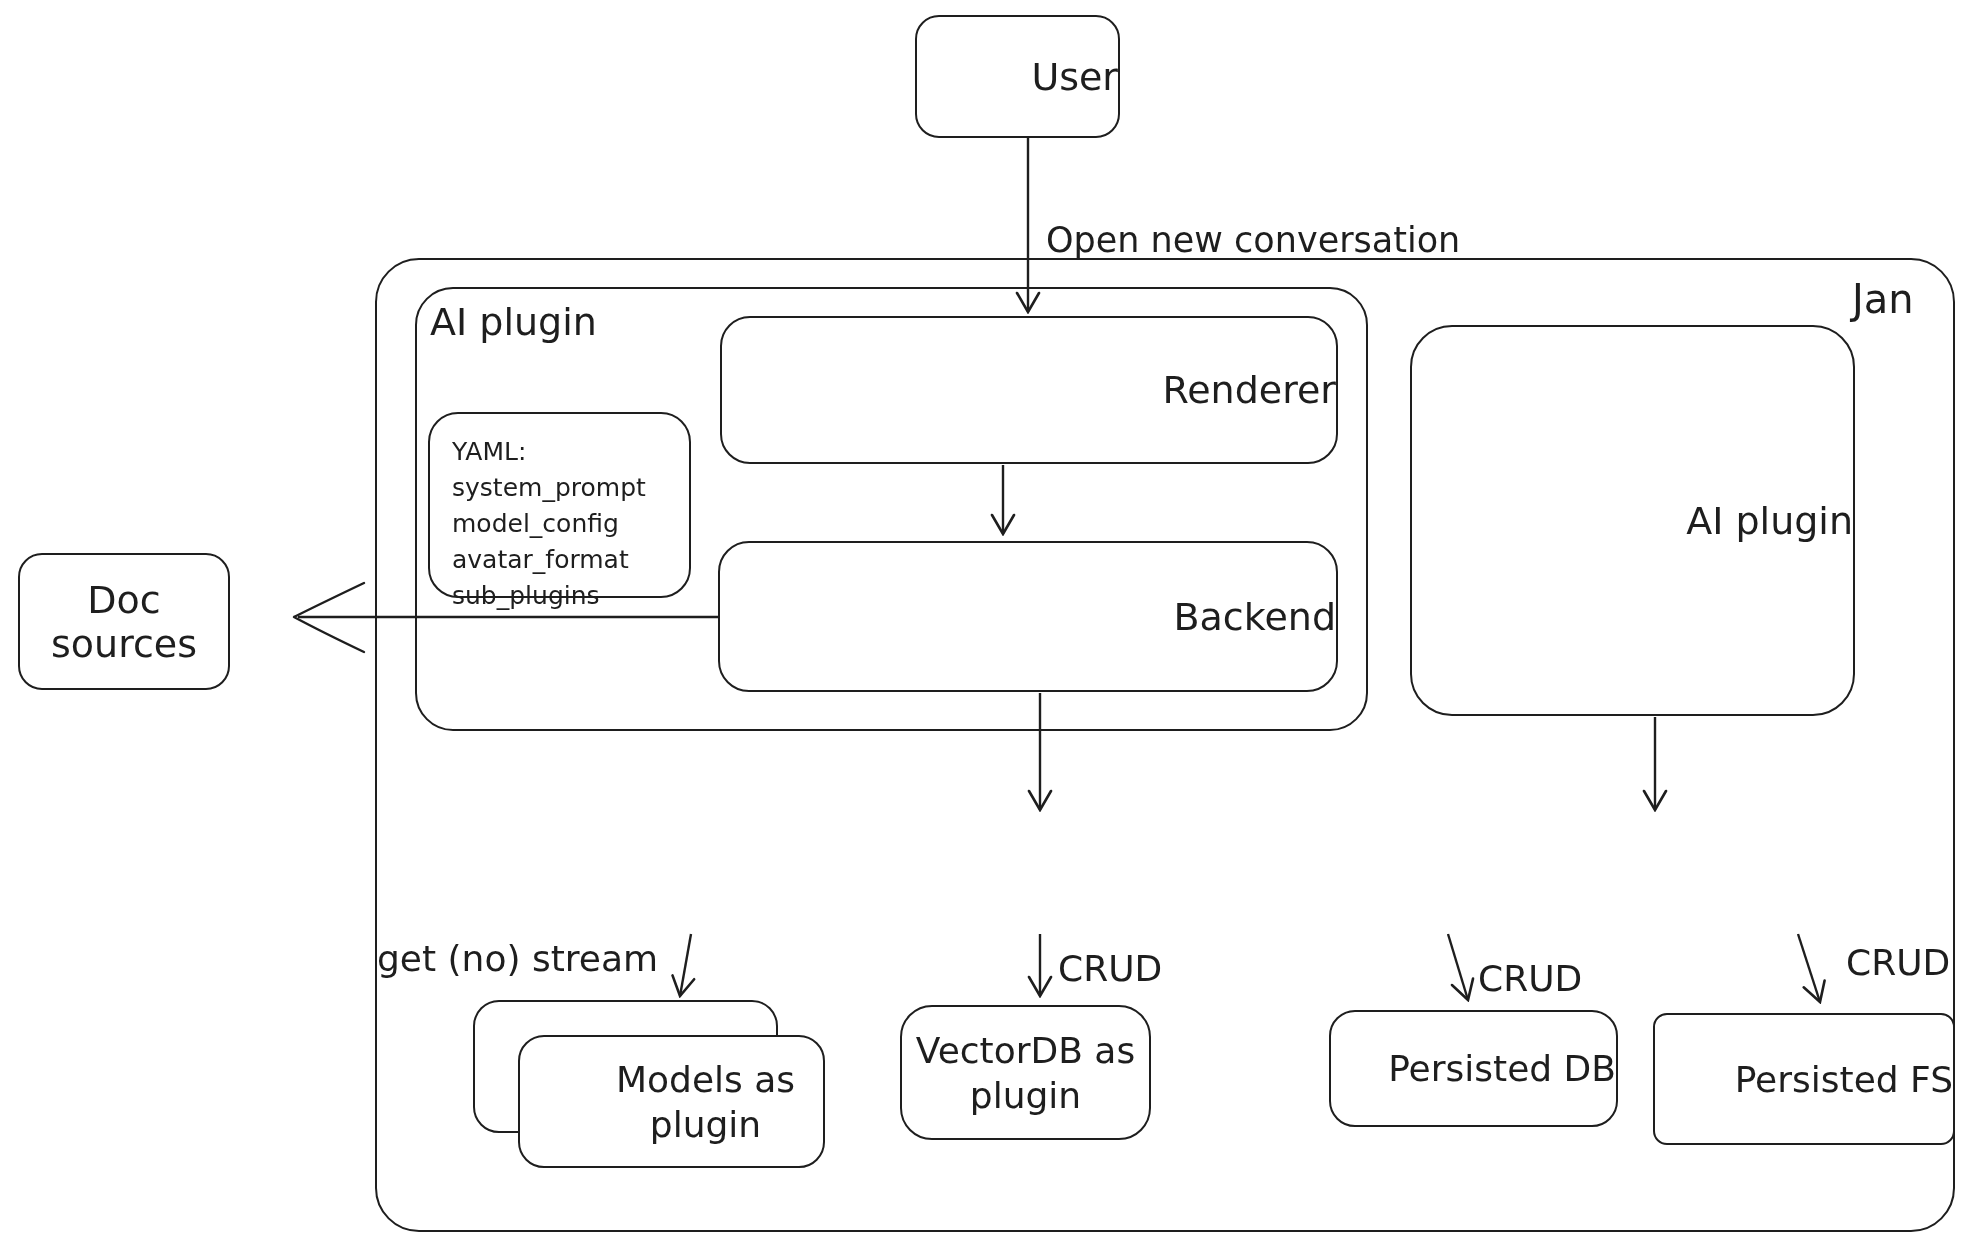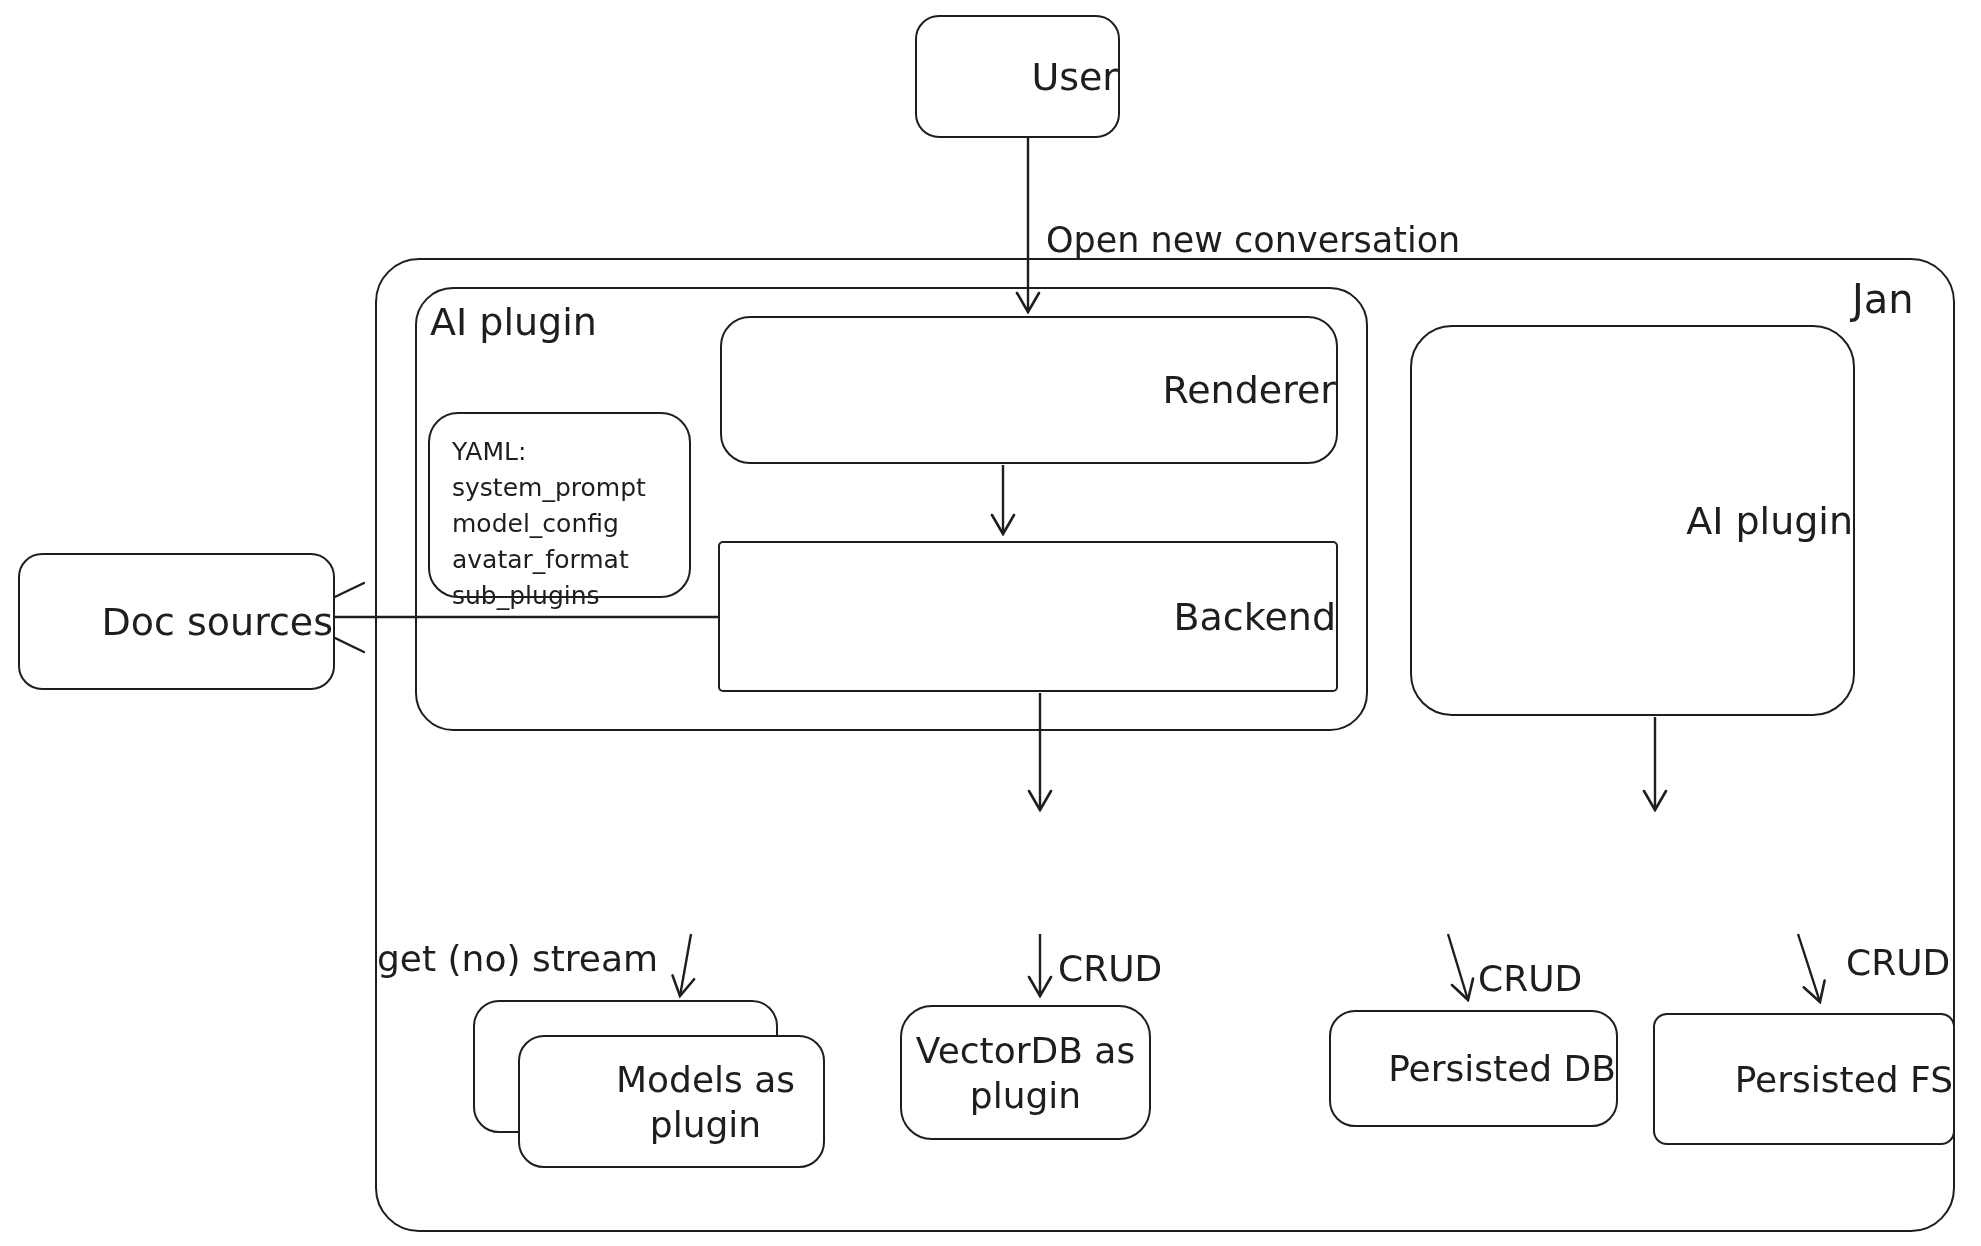--- a/index.html
+++ b/index.html
@@ -21,22 +21,22 @@
   #box-user{left:915px;top:15px;width:205px;height:123px;border-radius:24px;font-size:38px;}
   #cont-jan{left:375px;top:258px;width:1580px;height:974px;border-radius:44px;}
   #lbl-jan{left:1852px;top:276px;font-size:40px;}
   #cont-aiplugin{left:415px;top:287px;width:953px;height:444px;border-radius:38px;}
   #lbl-aiplugin{left:430px;top:300px;font-size:38px;}
   #box-renderer{left:720px;top:316px;width:618px;height:148px;border-radius:30px;font-size:38px;}
   #note-yaml{left:428px;top:412px;width:263px;height:186px;border-radius:30px;
              display:block;font-size:25px;line-height:36px;text-align:left;
              padding:20px 10px 0 22px;}
   #note-yaml span{display:block;}
-  #box-backend{left:718px;top:541px;width:620px;height:151px;border-radius:5px;font-size:38px;}
-  #box-docsources{left:18px;top:553px;width:317px;height:137px;border-radius:24px;font-size:38px;}
+  #box-backend{left:718px;top:541px;width:620px;height:151px;border-radius:31px;font-size:38px;}
+  #box-docsources{left:18px;top:553px;width:212px;height:137px;border-radius:24px;font-size:38px;}
   #box-aiplugin2{left:1410px;top:325px;width:445px;height:391px;border-radius:42px;font-size:38px;}
   #box-coreapi{left:517px;top:817px;width:1375px;height:117px;border-radius:36px;font-size:38px;}
   #box-models-back{left:473px;top:1000px;width:305px;height:133px;border-radius:26px;}
   #box-models{left:518px;top:1035px;width:307px;height:133px;border-radius:26px;font-size:36px;line-height:45px;}
   #box-models .wrap{max-width:235px;}
   #box-vectordb{left:900px;top:1005px;width:251px;height:135px;border-radius:32px;font-size:36px;line-height:45px;}
   #box-vectordb .wrap{max-width:250px;}
   #box-pdb{left:1329px;top:1010px;width:289px;height:117px;border-radius:26px;font-size:36px;}
   #box-pfs{left:1653px;top:1013px;width:302px;height:132px;border-radius:14px;font-size:36px;}
 

